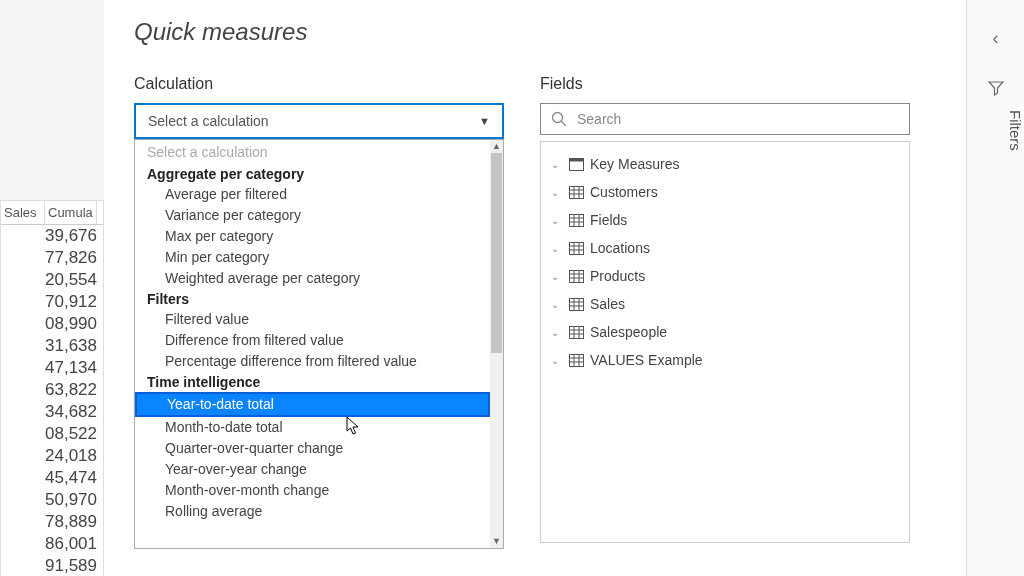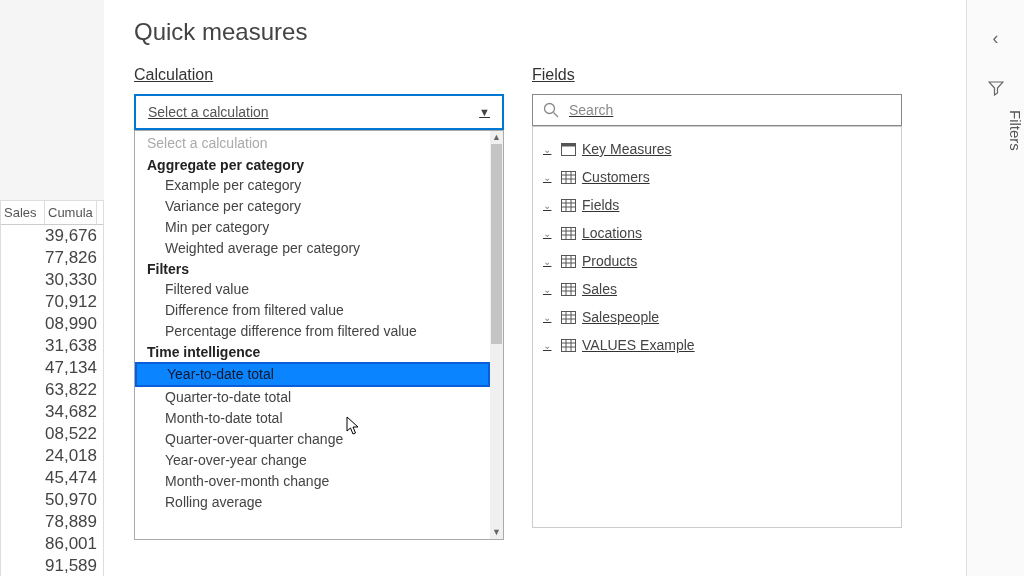--- a/index.html
+++ b/index.html
@@ -45,23 +45,24 @@
   .modal {
     position: absolute;
     left: 104px; right: 58px; top: 0; bottom: 0;
     background: #fff;
     padding: 18px 30px;
   }
   .modal-title {
     font-size: 24px;
     font-weight: 300;
     color: #444;
-    margin-bottom: 20px;
-  }
-  .columns { display: flex; gap: 28px; text-decoration: underline; }
+    margin-bottom: 29px;
+    font-style: italic;
+  }
+  .columns { display: flex; gap: 36px; }
   .col-calc { width: 370px; }
   .col-fields { width: 370px; }
   .section-label {
     font-size: 16px;
     color: #333;
     margin-bottom: 10px;
     font-weight: 400;
   }
 
   
@@ -109,21 +110,21 @@
     cursor: pointer;
     line-height: 19px;
   }
   .calc-highlight-box {
     border: 2px solid #0a5ed7;
     position: absolute;
     left: 0; right: 13px;
   }
   .calc-item-selected {
     background: #0a84ff;
-    color: #0f172a;
+    color: #ffffff;
     padding: 1px 12px 1px 30px;
     line-height: 19px;
   }
   .listbox-scrollbar {
     position: absolute;
     right: 0; top: 0; bottom: 0;
     width: 13px;
     background: #f0f0f0;
   }
   .listbox-scrollbar .up, .listbox-scrollbar .down {
@@ -144,21 +145,21 @@
   }
 
   
   .search-box {
     border: 1px solid #888;
     padding: 7px 10px;
     display: flex;
     align-items: center;
     gap: 10px;
     color: #888;
-    margin-bottom: 0;
+    margin-bottom: 6px;
   }
   .search-icon {
     width: 16px; height: 16px;
     display: inline-block;
   }
   .fields-tree {
     border: 1px solid #ccc;
     height: 402px;
     padding: 8px 6px;
   }
@@ -227,21 +228,21 @@
 <body>
 
 <div class="bg-table">
   <div class="bg-table-header">
     <div class="col"> Sales</div>
     <div class="col">Cumula</div>
   </div>
   <div class="bg-table-body" id="bg-rows">
       <div class="row">39,676</div>
       <div class="row">77,826</div>
-      <div class="row">30,330</div>
+      <div class="row">20,554</div>
       <div class="row">70,912</div>
       <div class="row">08,990</div>
       <div class="row">31,638</div>
       <div class="row">47,134</div>
       <div class="row">63,822</div>
       <div class="row">34,682</div>
       <div class="row">08,522</div>
       <div class="row">24,018</div>
       <div class="row">45,474</div>
       <div class="row">50,970</div>
@@ -258,33 +259,33 @@
     <div class="col-calc">
       <div class="section-label">Calculation</div>
       <div class="calc-select">
         <span>Select a calculation</span>
         <span class="caret">▼</span>
       </div>
       <div class="calc-listbox">
         <div class="calc-list-inner" id="calc-list">
             <div class="placeholder-item">Select a calculation</div>
             <div class="calc-group-header">Aggregate per category</div>
-            <div class="calc-item">Example per category</div>
+            <div class="calc-item">Average per filtered</div>
             <div class="calc-item">Variance per category</div>
+            <div class="calc-item">Max per category</div>
             <div class="calc-item">Min per category</div>
             <div class="calc-item">Weighted average per category</div>
             <div class="calc-group-header">Filters</div>
             <div class="calc-item">Filtered value</div>
             <div class="calc-item">Difference from filtered value</div>
             <div class="calc-item">Percentage difference from filtered value</div>
             <div class="calc-group-header">Time intelligence</div>
             <div class="calc-highlight-box" style="position: static;">
               <div class="calc-item-selected">Year-to-date total</div>
             </div>
-            <div class="calc-item">Quarter-to-date total</div>
             <div class="calc-item">Month-to-date total</div>
             <div class="calc-item">Quarter-over-quarter change</div>
             <div class="calc-item">Year-over-year change</div>
             <div class="calc-item">Month-over-month change</div>
             <div class="calc-item">Rolling average</div>
           </div>
         <div class="listbox-scrollbar">
           <div class="up">▲</div>
           <div class="thumb"></div>
           <div class="down">▼</div>

